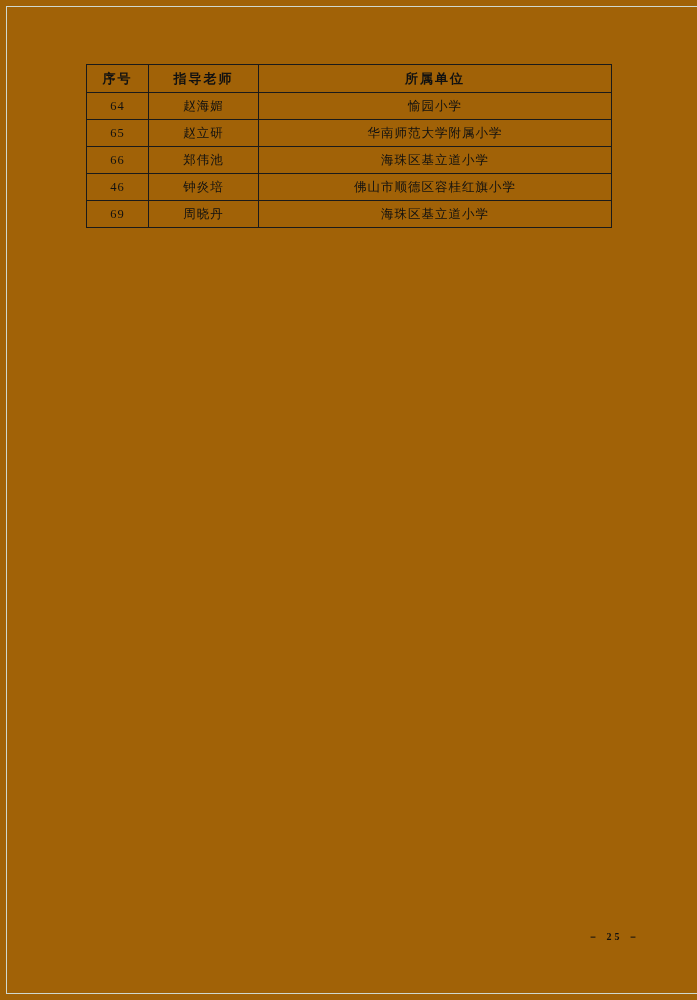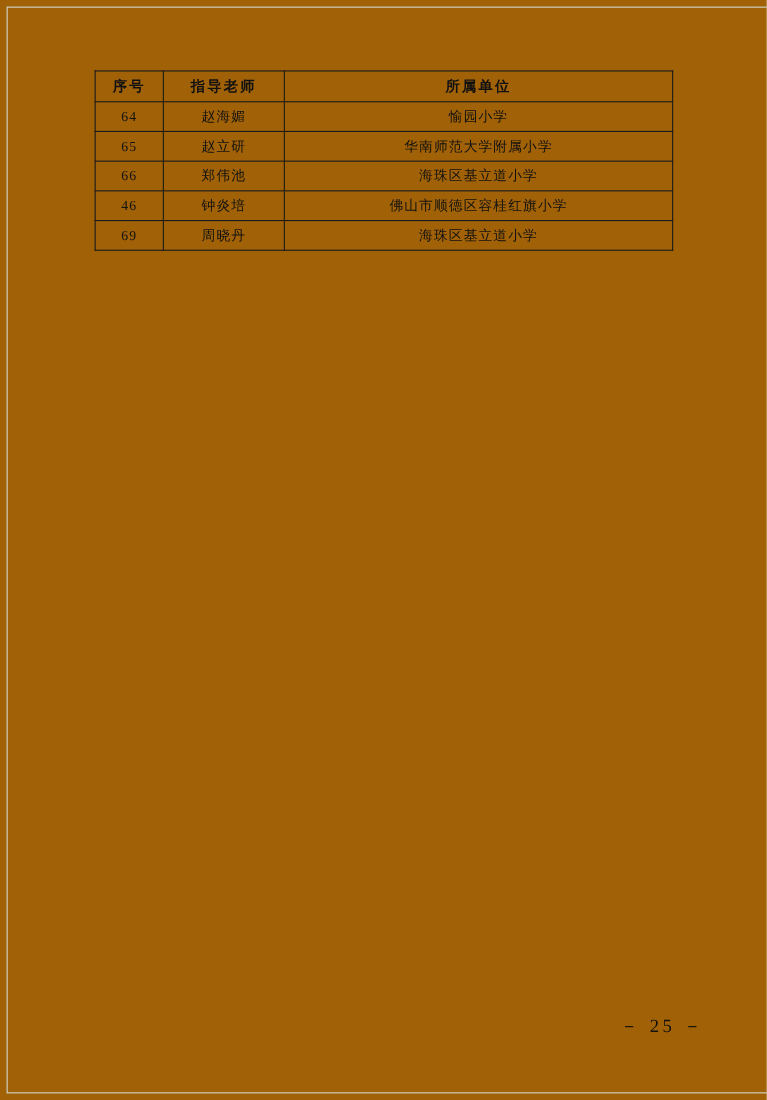--- a/index.html
+++ b/index.html
@@ -64,24 +64,25 @@
     letter-spacing: 0;
   }
   col.c-index { width: 62px; }
   col.c-teacher { width: 110px; }
   col.c-unit { width: 353px; }
 
   .page-number {
     position: absolute;
     right: 88px;
     bottom: 56px;
-    font-size: 17px;
+    font-size: 10px;
     color: #111111;
     letter-spacing: 3px;
     font-family: "Liberation Serif", serif;
+    font-weight: bold;
   }
 </style>
 </head>
 <body>
 
 <div class="page">
   <div class="scan-edge"></div>
 
   <div class="content">
     <table class="roster">

